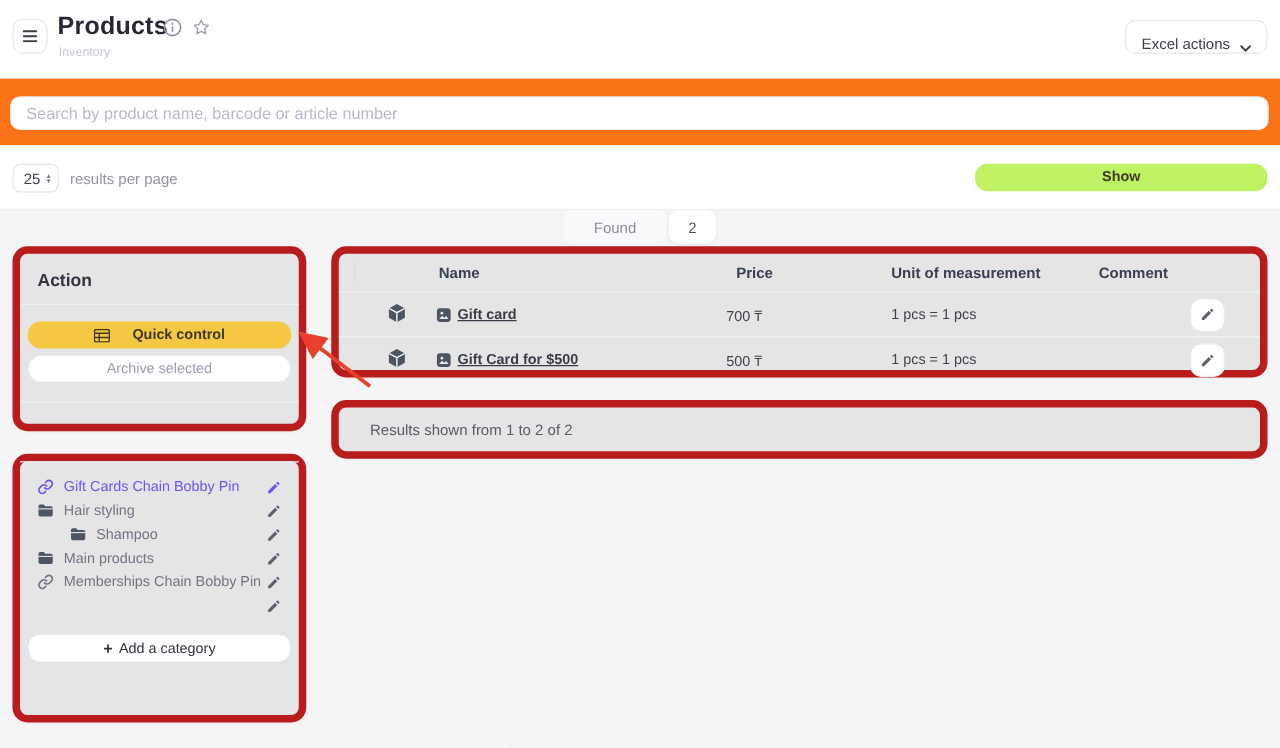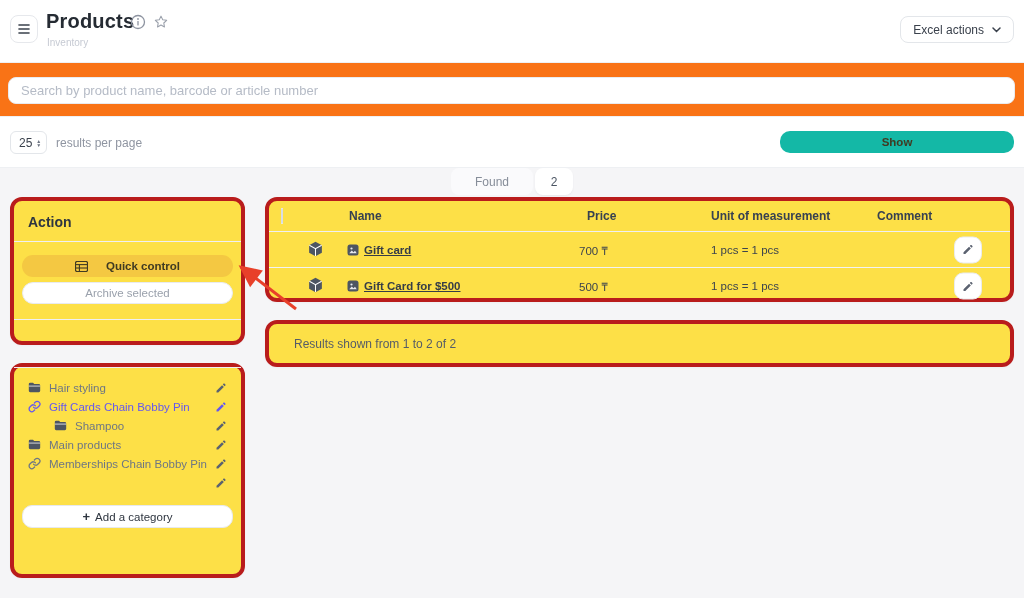--- a/index.html
+++ b/index.html
@@ -9,40 +9,40 @@
     background:#ffffff; position:relative; overflow:hidden;
     color:#2f3640;
   }
   
   .hdr { position:absolute; left:0; top:0; width:1024px; height:63px; background:#fff; border-bottom:1px solid #eef0f3; }
   .burger-btn { position:absolute; left:10px; top:15px; width:28px; height:28px; border:1px solid #e6e8ec; border-radius:8px; background:#fff; display:flex; align-items:center; justify-content:center; cursor:pointer; }
   .burger-btn svg { display:block; }
   .page-title { position:absolute; left:46px; top:10px; font-size:20px; font-weight:700; color:#252b33; letter-spacing:.2px; }
   .title-icons { position:absolute; left:130px; top:14px; display:flex; gap:7px; align-items:center; color:#8d93a0; }
   .subtitle { position:absolute; left:47px; top:37px; font-size:10px; color:#c6cad3; }
-  .excel-btn { position:absolute; right:10px; top:16px; height:27px; padding:0 12px; background:#fff; border:1px solid #e3e6ea; border-radius:8px; display:flex; align-items:center; gap:8px; font-size:12px; color:#3a414c; cursor:pointer; }
+  .excel-btn { position:absolute; right:10px; top:16px; height:27px; padding:0 12px; background:#fff; border:1px solid #e3e6ea; border-radius:8px; display:flex; align-items:flex-end; gap:8px; font-size:12px; color:#3a414c; cursor:pointer; }
 
   .search-sec { position:absolute; left:0; top:63px; width:1024px; height:54px; background:#f97316; border-bottom:1px solid #eef0f3; }
   .search-input { position:absolute; left:8px; top:14px; width:1007px; height:27px; border:1px solid #e9ebef; border-radius:8px; padding:0 12px; font-size:13px; color:#3a414c; font-family:"Liberation Sans", sans-serif; outline:none; }
   .search-input::placeholder { color:#b5bbc6; }
 
   .perpage-sec { position:absolute; left:0; top:117px; width:1024px; height:51px; background:#fff; border-bottom:1px solid #eef0f3; }
   .perpage-select { position:absolute; left:10px; top:14px; height:23px; min-width:35px; border:1px solid #e3e6ea; border-radius:6px; background:#fff; display:flex; align-items:center; gap:4px; padding:0 5px 0 8px; font-size:12px; color:#3a414c; cursor:pointer; }
   .stepper { display:flex; flex-direction:column; line-height:4px; font-size:5px; color:#6b7280; }
   .perpage-label { position:absolute; left:56px; top:19px; font-size:12px; color:#8f95a1; }
-  .show-btn { position:absolute; right:10px; top:14px; width:234px; height:22px; background:#14b8a6; border:none; border-radius:10px; font-size:11.5px; font-weight:700; color:#403a22; cursor:pointer; font-family:"Liberation Sans", sans-serif; }
+  .show-btn { position:absolute; right:10px; top:14px; width:234px; height:22px; background:#bef264; border:none; border-radius:10px; font-size:11.5px; font-weight:700; color:#403a22; cursor:pointer; font-family:"Liberation Sans", sans-serif; }
 
   
   .graybody { position:absolute; left:0; top:168px; width:1024px; height:430px; background:#f5f5f7; }
 
   .found-tabs { position:absolute; left:0; top:168px; width:1024px; display:flex; justify-content:center; gap:2px; }
   .tab-found { height:27px; padding:0 24px; background:#fafafc; border-radius:8px; display:flex; align-items:center; font-size:12px; color:#868d99; cursor:pointer; }
   .tab-count { height:27px; min-width:38px; background:#ffffff; border-radius:8px; display:flex; align-items:center; justify-content:center; font-size:12px; color:#4b5563; box-shadow:0 1px 2px rgba(40,45,60,.06); cursor:pointer; }
 
-  .panel { position:absolute; background:#fde047; border:4px solid #b91c1c; border-radius:12px; box-shadow:0 1px 2px rgba(40,45,60,.03); }
+  .panel { position:absolute; background:#e5e5e5; border:6px solid #b91c1c; border-radius:12px; box-shadow:0 1px 2px rgba(40,45,60,.03); }
   .panel-title { font-size:14px; font-weight:700; color:#2f3640; padding:13px 14px 11px 14px; }
   .panel-divider { height:1px; background:#efeff3; }
 
   
   #action-panel { left:10px; top:197px; width:235px; height:148px; }
   .pill-btn { display:flex; align-items:center; justify-content:center; gap:18px; width:211px; height:22px; margin:0 auto; border-radius:11px; font-size:11.5px; cursor:pointer; border:1px solid transparent; font-family:"Liberation Sans", sans-serif; }
   .pill-yellow { background:#f4c842; color:#403a22; font-weight:700; margin-top:13px; }
   .pill-ghost { background:#fff; border-color:#e9ebef; color:#9aa1ac; margin-top:5px; }
   .archive-link-row { padding:9px 14px; }
   .plain-link { font-size:11.5px; color:#363d47; text-decoration:underline; cursor:pointer; }
@@ -146,48 +146,48 @@
     </svg>
     <span>Quick control</span>
   </button>
   <button class="pill-btn pill-ghost">Archive selected</button>
   <div class="panel-divider" style="margin-top:15px;"></div>
 </div>
 
 <div class="panel" id="categories-panel">
   <div class="panel-divider"></div>
   <div class="cat-list">
-  <div class="cat-row" style="color: rgb(110, 118, 131);">
-    <span class="cat-icon">
-
-      <svg class="ic-folder" width="13" height="11" viewBox="0 0 24 20">
-        <path d="M1.5 3.5A2.5 2.5 0 014 1h5.2l2.3 2.6H20a2.5 2.5 0 012.5 2.5v10A2.5 2.5 0 0120 18.6H4a2.5 2.5 0 01-2.5-2.5z" fill="#4d5562"></path>
-        <line x1="1.5" y1="7.4" x2="22.5" y2="7.4" stroke="#fff" stroke-width="1.4"></line>
-      </svg>
-    </span>
-    <span class="cat-label">Hair styling</span>
-    <span class="pencil" style="color: rgb(91, 98, 112);">
-      <svg width="12" height="12" viewBox="0 0 24 24">
-        <path d="M3 17.4V21h3.6L17.7 9.9 14.1 6.3 3 17.4zM20.8 6.8a1.2 1.2 0 000-1.7l-1.9-1.9a1.2 1.2 0 00-1.7 0l-1.6 1.6 3.6 3.6 1.6-1.6z" fill="currentColor"></path>
-      </svg>
-    </span>
-  </div>
-
   <div class="cat-row highlight" style="color: rgb(101, 87, 240);">
     <span class="cat-icon">
       <svg class="ic-link" width="13" height="13" viewBox="0 0 24 24">
         <g fill="none" stroke="currentColor" stroke-width="2.4" stroke-linecap="round">
           <path d="M10.5 13.5a5 5 0 007.1.4l2.9-2.9a5 5 0 00-7.1-7.1l-1.6 1.6"></path>
           <path d="M13.5 10.5a5 5 0 00-7.1-.4l-2.9 2.9a5 5 0 007.1 7.1l1.6-1.6"></path>
         </g>
       </svg>
 
     </span>
     <span class="cat-label">Gift Cards Chain Bobby Pin</span>
     <span class="pencil" style="color: rgb(101, 87, 240);">
+      <svg width="12" height="12" viewBox="0 0 24 24">
+        <path d="M3 17.4V21h3.6L17.7 9.9 14.1 6.3 3 17.4zM20.8 6.8a1.2 1.2 0 000-1.7l-1.9-1.9a1.2 1.2 0 00-1.7 0l-1.6 1.6 3.6 3.6 1.6-1.6z" fill="currentColor"></path>
+      </svg>
+    </span>
+  </div>
+
+  <div class="cat-row" style="color: rgb(110, 118, 131);">
+    <span class="cat-icon">
+
+      <svg class="ic-folder" width="13" height="11" viewBox="0 0 24 20">
+        <path d="M1.5 3.5A2.5 2.5 0 014 1h5.2l2.3 2.6H20a2.5 2.5 0 012.5 2.5v10A2.5 2.5 0 0120 18.6H4a2.5 2.5 0 01-2.5-2.5z" fill="#4d5562"></path>
+        <line x1="1.5" y1="7.4" x2="22.5" y2="7.4" stroke="#fff" stroke-width="1.4"></line>
+      </svg>
+    </span>
+    <span class="cat-label">Hair styling</span>
+    <span class="pencil" style="color: rgb(91, 98, 112);">
       <svg width="12" height="12" viewBox="0 0 24 24">
         <path d="M3 17.4V21h3.6L17.7 9.9 14.1 6.3 3 17.4zM20.8 6.8a1.2 1.2 0 000-1.7l-1.9-1.9a1.2 1.2 0 00-1.7 0l-1.6 1.6 3.6 3.6 1.6-1.6z" fill="currentColor"></path>
       </svg>
     </span>
   </div>
 
   <div class="cat-row indent" style="color: rgb(110, 118, 131);">
     <span class="cat-icon">
 
       <svg class="ic-folder" width="13" height="11" viewBox="0 0 24 20">

